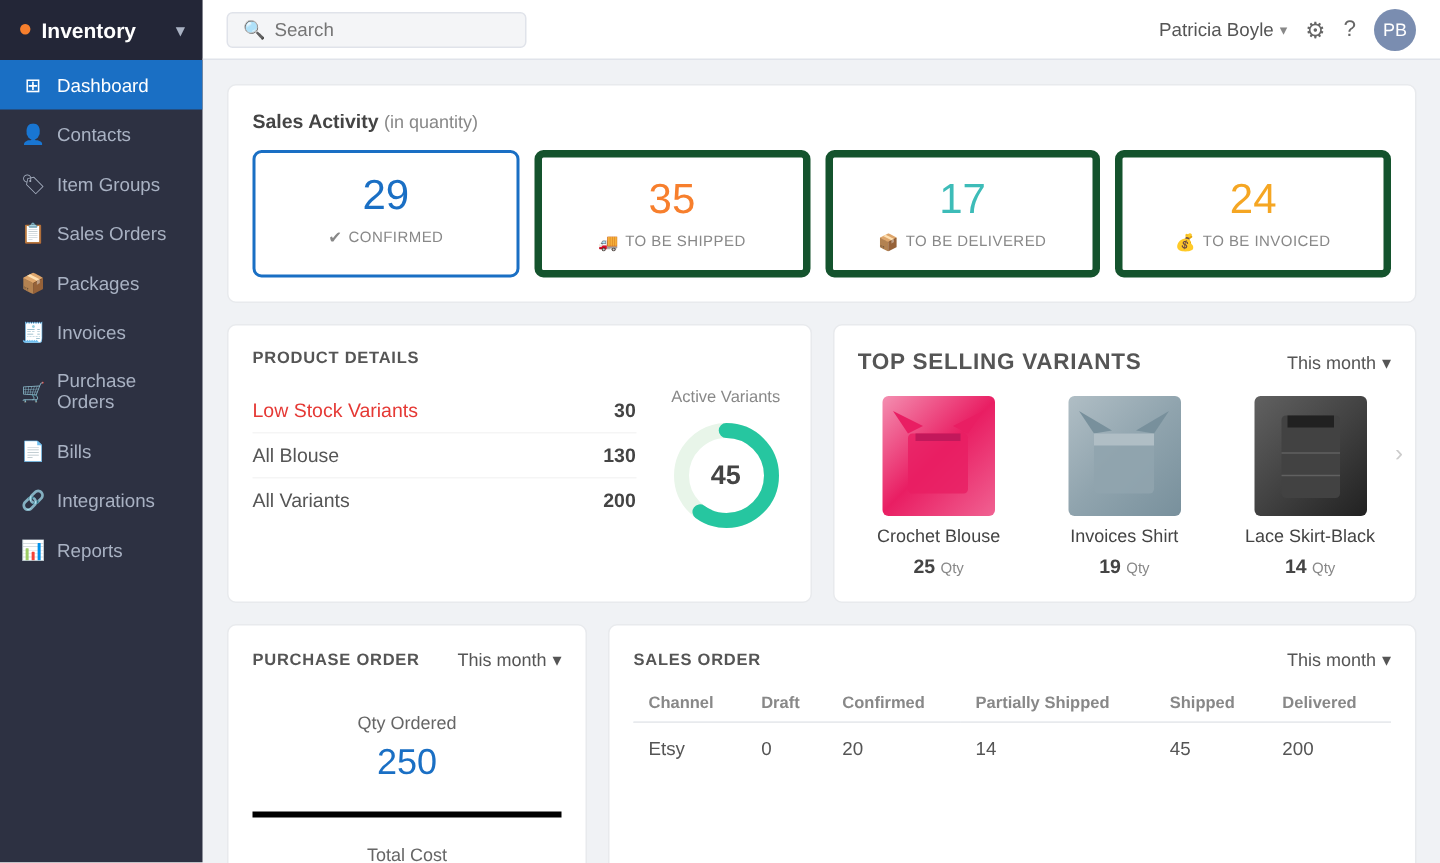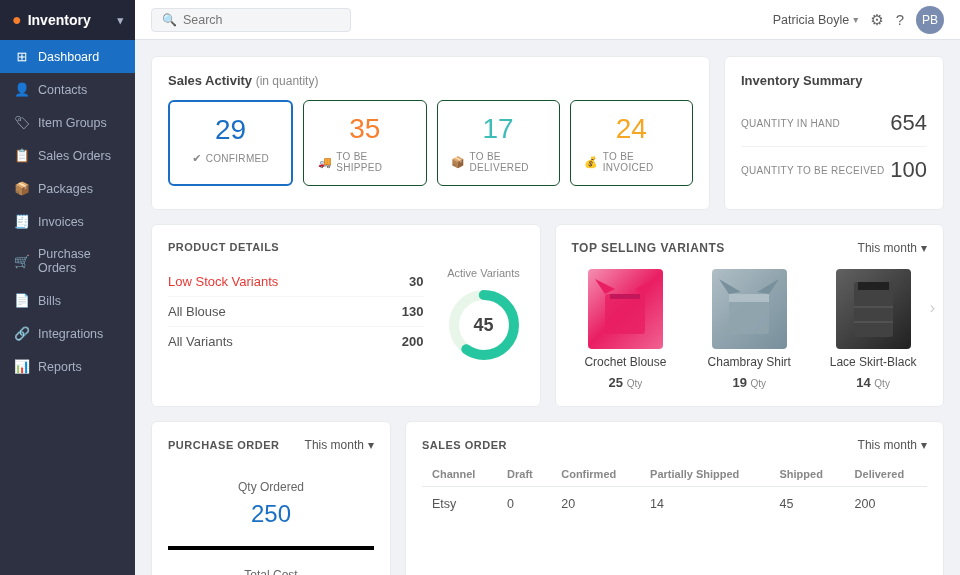--- a/index.html
+++ b/index.html
@@ -27,21 +27,21 @@
 
     
     .content { flex: 1; overflow-y: auto; padding: 16px; display: flex; flex-direction: column; gap: 14px; }
 
     
     .top-section { display: flex; gap: 14px; }
     .sales-activity { flex: 1; background: #fff; border-radius: 6px; padding: 16px; border: 1px solid #e8eaed; }
     .section-title { font-size: 13px; font-weight: 600; color: #444; margin-bottom: 12px; }
     .section-subtitle { font-weight: 400; color: #888; font-size: 12px; }
     .activity-cards { display: flex; gap: 10px; }
-    .activity-card { flex: 1; border: 1px solid #14532d; border-radius: 6px; padding: 12px 14px; display: flex; flex-direction: column; align-items: center; gap: 6px; }
+    .activity-card { flex: 1; border: 5px solid #14532d; border-radius: 6px; padding: 12px 14px; display: flex; flex-direction: column; align-items: center; gap: 6px; }
     .activity-card.active-border { border: 2px solid #1a6fc4; }
     .activity-number { font-size: 28px; font-weight: 300; }
     .activity-number.blue { color: #1a6fc4; }
     .activity-number.orange { color: #f77f2d; }
     .activity-number.teal { color: #3dbcb8; }
     .activity-number.amber { color: #f5a623; }
     .activity-label { font-size: 10px; color: #888; text-transform: uppercase; letter-spacing: 0.3px; display: flex; align-items: center; gap: 4px; }
     .activity-label .lbl-icon { font-size: 11px; }
 
     .inventory-summary { width: 220px; background: #fff; border-radius: 6px; padding: 16px; border: 1px solid #e8eaed; }
@@ -61,21 +61,21 @@
     .pd-row .pd-label.red { color: #e53935; cursor: pointer; }
     .pd-row .pd-val { font-weight: 600; color: #444; }
     .pd-chart { display: flex; flex-direction: column; align-items: center; justify-content: center; gap: 6px; }
     .chart-label { font-size: 11px; color: #888; }
     .donut { position: relative; width: 80px; height: 80px; }
     .donut svg { transform: rotate(-90deg); }
     .donut-center { position: absolute; top: 50%; left: 50%; transform: translate(-50%, -50%); font-size: 18px; font-weight: 600; color: #444; }
 
     .top-selling { flex: 1; background: #fff; border-radius: 6px; padding: 16px; border: 1px solid #e8eaed; }
     .ts-header { display: flex; justify-content: space-between; align-items: center; margin-bottom: 14px; }
-    .ts-title { font-size: 12px; font-weight: 700; color: #555; text-transform: uppercase; letter-spacing: 0.5px; }
+    .ts-title { font-size: 15px; font-weight: 700; color: #555; text-transform: uppercase; letter-spacing: 0.5px; }
     .ts-filter { display: flex; align-items: center; gap: 4px; font-size: 12px; color: #555; cursor: pointer; }
     .ts-products { display: flex; gap: 16px; align-items: flex-start; position: relative; }
     .ts-product { display: flex; flex-direction: column; align-items: center; gap: 6px; flex: 1; }
     .product-img { width: 75px; height: 80px; background: #f0f2f5; border-radius: 4px; overflow: hidden; display: flex; align-items: center; justify-content: center; }
     .product-img.pink { background: linear-gradient(135deg, #f48fb1, #e91e63, #f06292); }
     .product-img.blue { background: linear-gradient(135deg, #b0bec5, #90a4ae, #78909c); }
     .product-img.dark { background: linear-gradient(135deg, #616161, #424242, #212121); }
     .product-name { font-size: 12px; color: #444; text-align: center; }
     .product-qty { font-size: 13px; font-weight: 600; color: #444; }
     .qty-label { font-size: 10px; color: #888; font-weight: 400; }
@@ -209,34 +209,20 @@
             <div class="activity-card">
     <div class="activity-number amber">24</div>
     <div class="activity-label">
       <span class="lbl-icon">💰</span>
       <span>TO BE INVOICED</span>
     </div>
             </div>
           </div>
       </div>
 
-      <div class="inventory-summary">
-        <div class="section-title">Inventory Summary</div>
-        <div>
-
-        <div class="inv-row">
-              <span class="inv-label">QUANTITY IN HAND</span>
-    <span class="inv-value">654</span>
-            </div>
-            <div class="inv-row">
-              <span class="inv-label">QUANTITY TO BE RECEIVED</span>
-    <span class="inv-value">100</span>
-            </div>
-          </div>
-      </div>
     </div>
 
     <div class="mid-section">
 
       <div class="product-details">
         <div class="pd-title">PRODUCT DETAILS</div>
         <div class="pd-content">
           <div class="pd-table">
 
           <div class="pd-row">
@@ -289,21 +275,21 @@
             </div>
             <div class="ts-product">
     <div class="product-img blue">
                 <svg width="60" height="70" viewBox="0 0 60 70">
                   <rect x="10" y="20" width="40" height="40" rx="3" fill="#90a4ae" opacity="0.9"></rect>
                   <polygon points="10,20 0,5 22,18" fill="#78909c"></polygon>
                   <polygon points="50,20 60,5 38,18" fill="#78909c"></polygon>
                   <rect x="10" y="20" width="40" height="8" fill="#b0bec5"></rect>
                 </svg>
               </div>
-    <span class="product-name">Chambray Shirt</span>
+    <span class="product-name">Invoices Shirt</span>
     <span class="product-qty">19 <span class="qty-label">Qty</span></span>
             </div>
             <div class="ts-product">
     <div class="product-img dark">
                 <svg width="55" height="65" viewBox="0 0 55 65">
                   <rect x="8" y="5" width="39" height="55" rx="3" fill="#424242"></rect>
                   <rect x="12" y="5" width="31" height="8" fill="#212121"></rect>
                   <line x1="8" y1="30" x2="47" y2="30" stroke="#616161" stroke-width="1"></line>
                   <line x1="8" y1="45" x2="47" y2="45" stroke="#616161" stroke-width="1"></line>
                 </svg>

